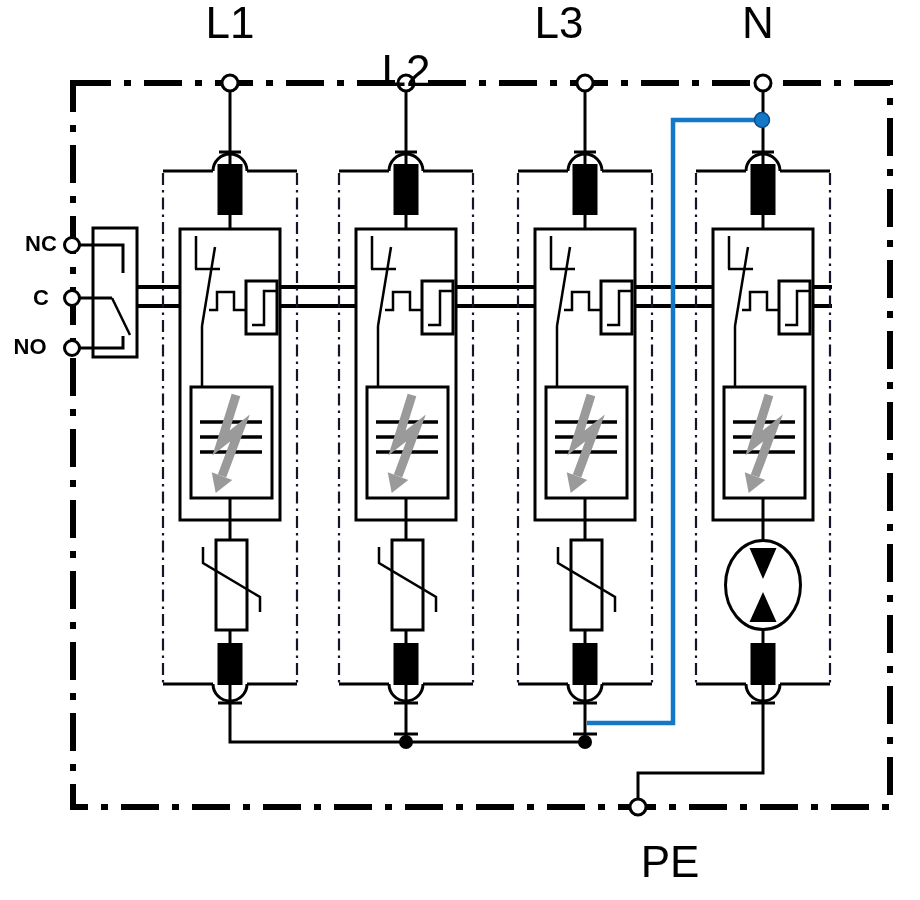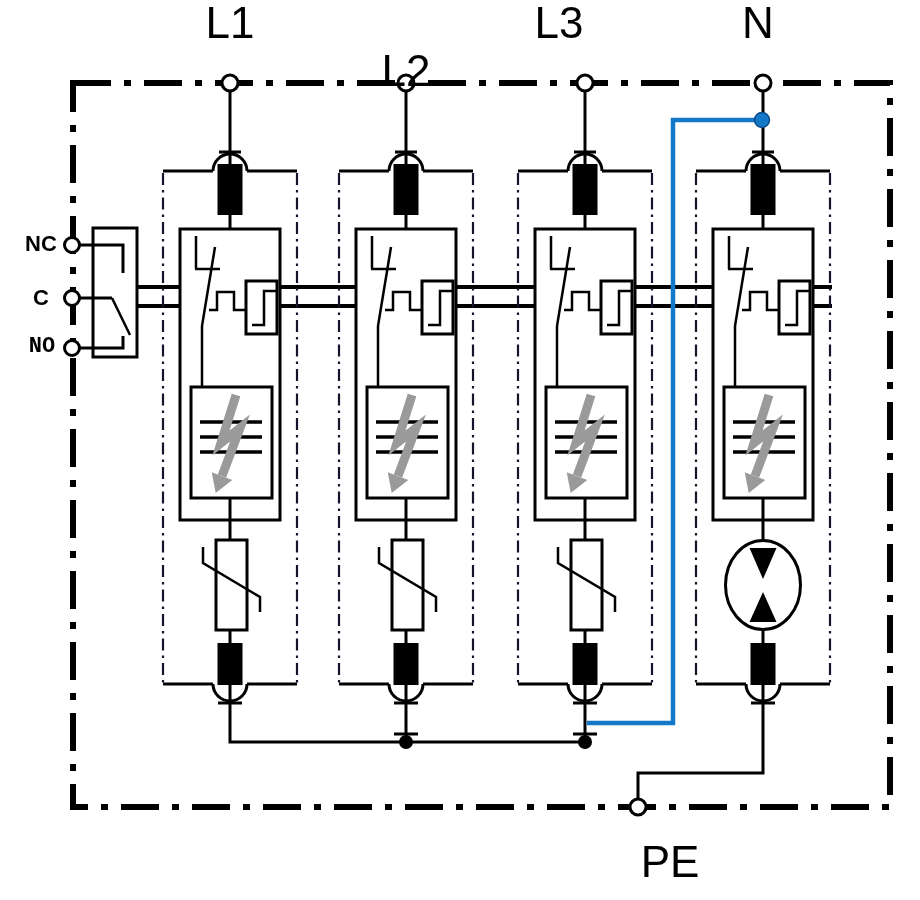--- a/index.html
+++ b/index.html
@@ -131,15 +131,15 @@
     <circle class="term" cx="72" cy="348" r="7.5"></circle>
     <circle class="term" cx="638" cy="807" r="8"></circle>
   </svg>
 
   <div class="lbl" style="left:230px; top:23px;">L1</div>
   <div class="lbl" style="left:406px; top:23px;margin-top:48px;">L2</div>
   <div class="lbl" style="left:559px; top:23px;">L3</div>
   <div class="lbl" style="left:758px; top:23px;">N</div>
   <div class="lbl sm" style="left:41px; top:244px;">NC</div>
   <div class="lbl sm" style="left:41px; top:298px;">C</div>
-  <div class="lbl sm" style="left:42px; top:347px;font-family:Liberation Mono, monospace;">NO</div>
+  <div class="lbl sm" style="left:30px; top:347px;">NO</div>
   <div class="lbl" style="left:670px; top:862px;">PE</div>
 </div>
 
 </body></html>

